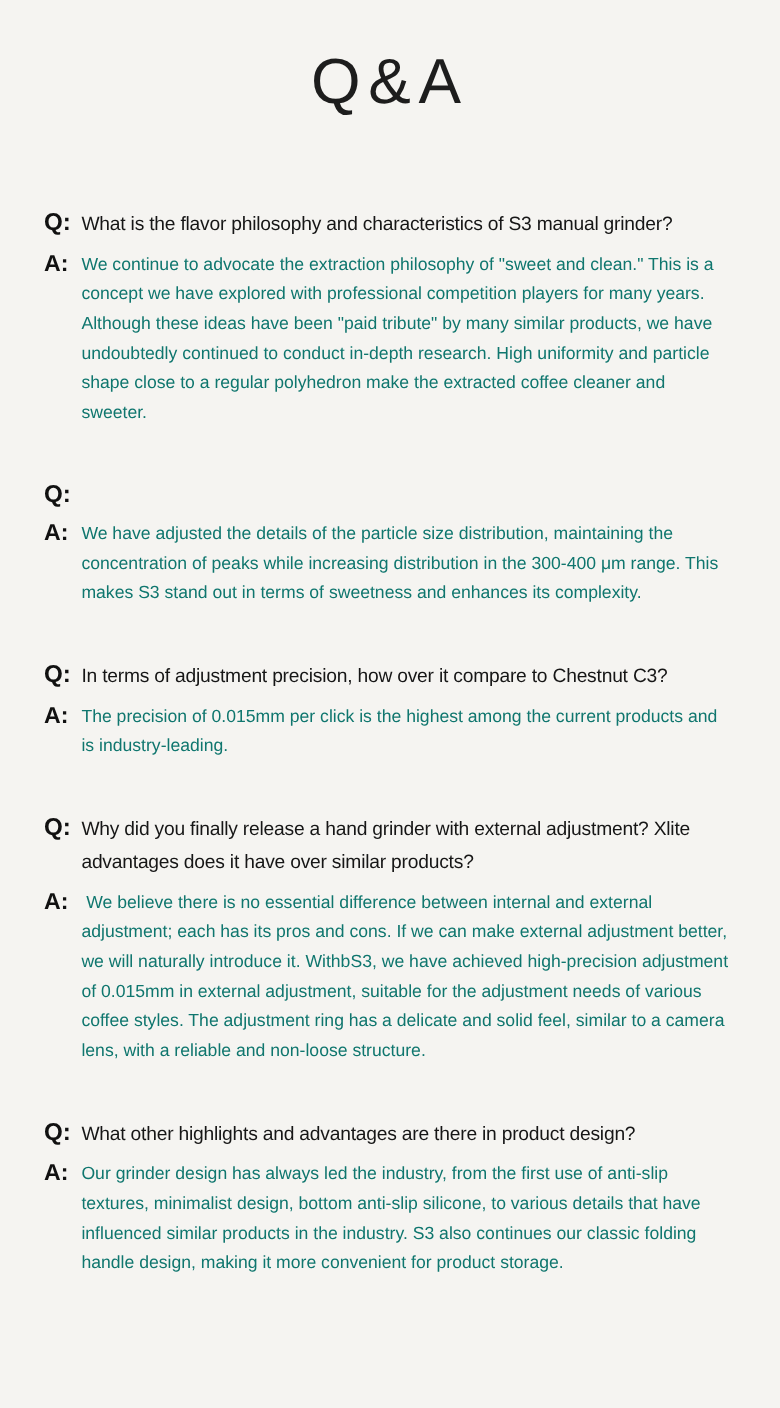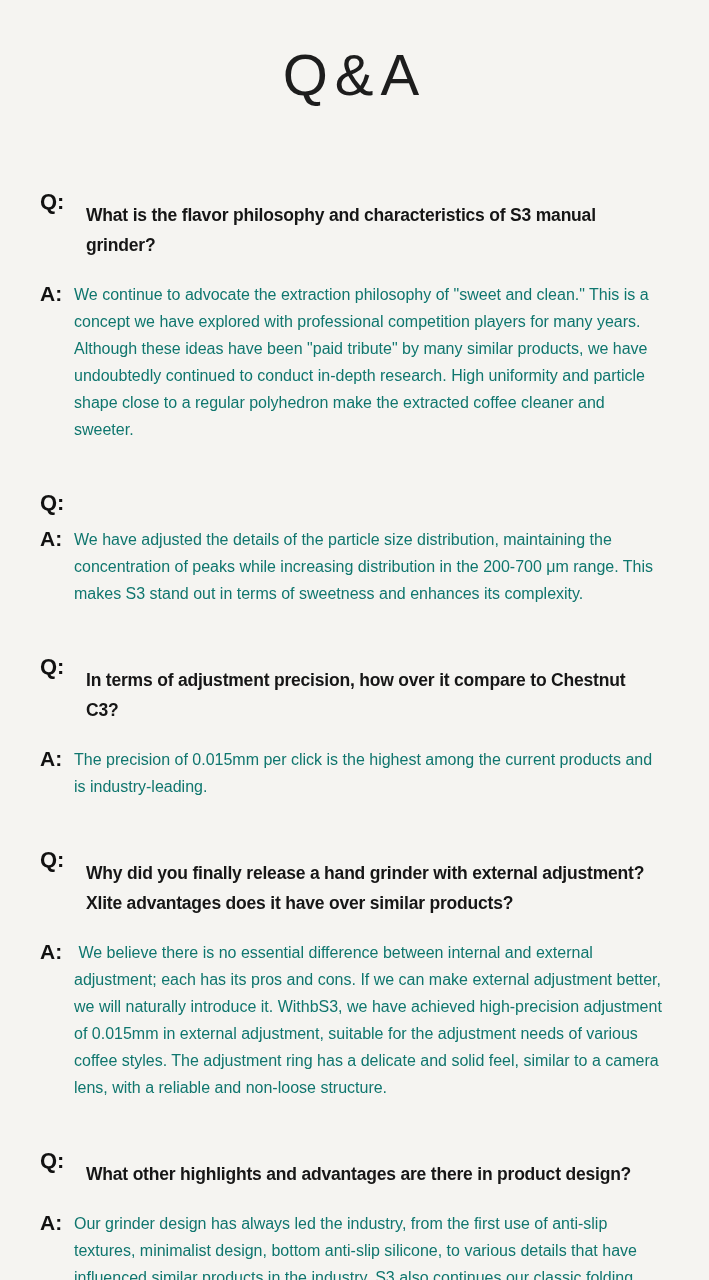--- a/index.html
+++ b/index.html
@@ -52,23 +52,23 @@
   }
   .q-row .marker {
     font-size: 22px;
     line-height: 28px;
   }
   .a-row .marker {
     font-size: 21px;
     line-height: 26px;
   }
   .question {
-    margin: 12px;
+    margin: 0;
     font-size: 17.5px;
-    font-weight: 700;
+    font-weight: 400;
     line-height: 30px;
     letter-spacing: -0.2px;
     color: #161616;
     white-space: pre-wrap;
   }
   .answer {
     margin: 0;
     font-size: 16px;
     font-weight: 400;
     line-height: 27px;
@@ -95,21 +95,21 @@
         <p class="answer">We continue to advocate the extraction philosophy of "sweet and clean." This is a concept we have explored with professional competition players for many years. Although these ideas have been "paid tribute" by many similar products, we have undoubtedly continued to conduct in-depth research. High uniformity and particle shape close to a regular polyhedron make the extracted coffee cleaner and sweeter.</p>
       </div>
     </section>
 
     <section class="qa-block">
       <div class="q-row">
         <span class="marker">Q:</span>
       </div>
       <div class="a-row">
         <span class="marker">A:</span>
-        <p class="answer">We have adjusted the details of the particle size distribution, maintaining the concentration of peaks while increasing distribution in the 200-700 μm range. This makes S3 stand out in terms of sweetness and enhances its complexity.</p>
+        <p class="answer">We have adjusted the details of the particle size distribution, maintaining the concentration of peaks while increasing distribution in the 300-400 μm range. This makes S3 stand out in terms of sweetness and enhances its complexity.</p>
       </div>
     </section>
 
     <section class="qa-block">
       <div class="q-row">
         <span class="marker">Q:</span>
         <h2 class="question">In terms of adjustment precision, how over it compare to Chestnut C3?</h2>
       </div>
       <div class="a-row">
         <span class="marker">A:</span>

